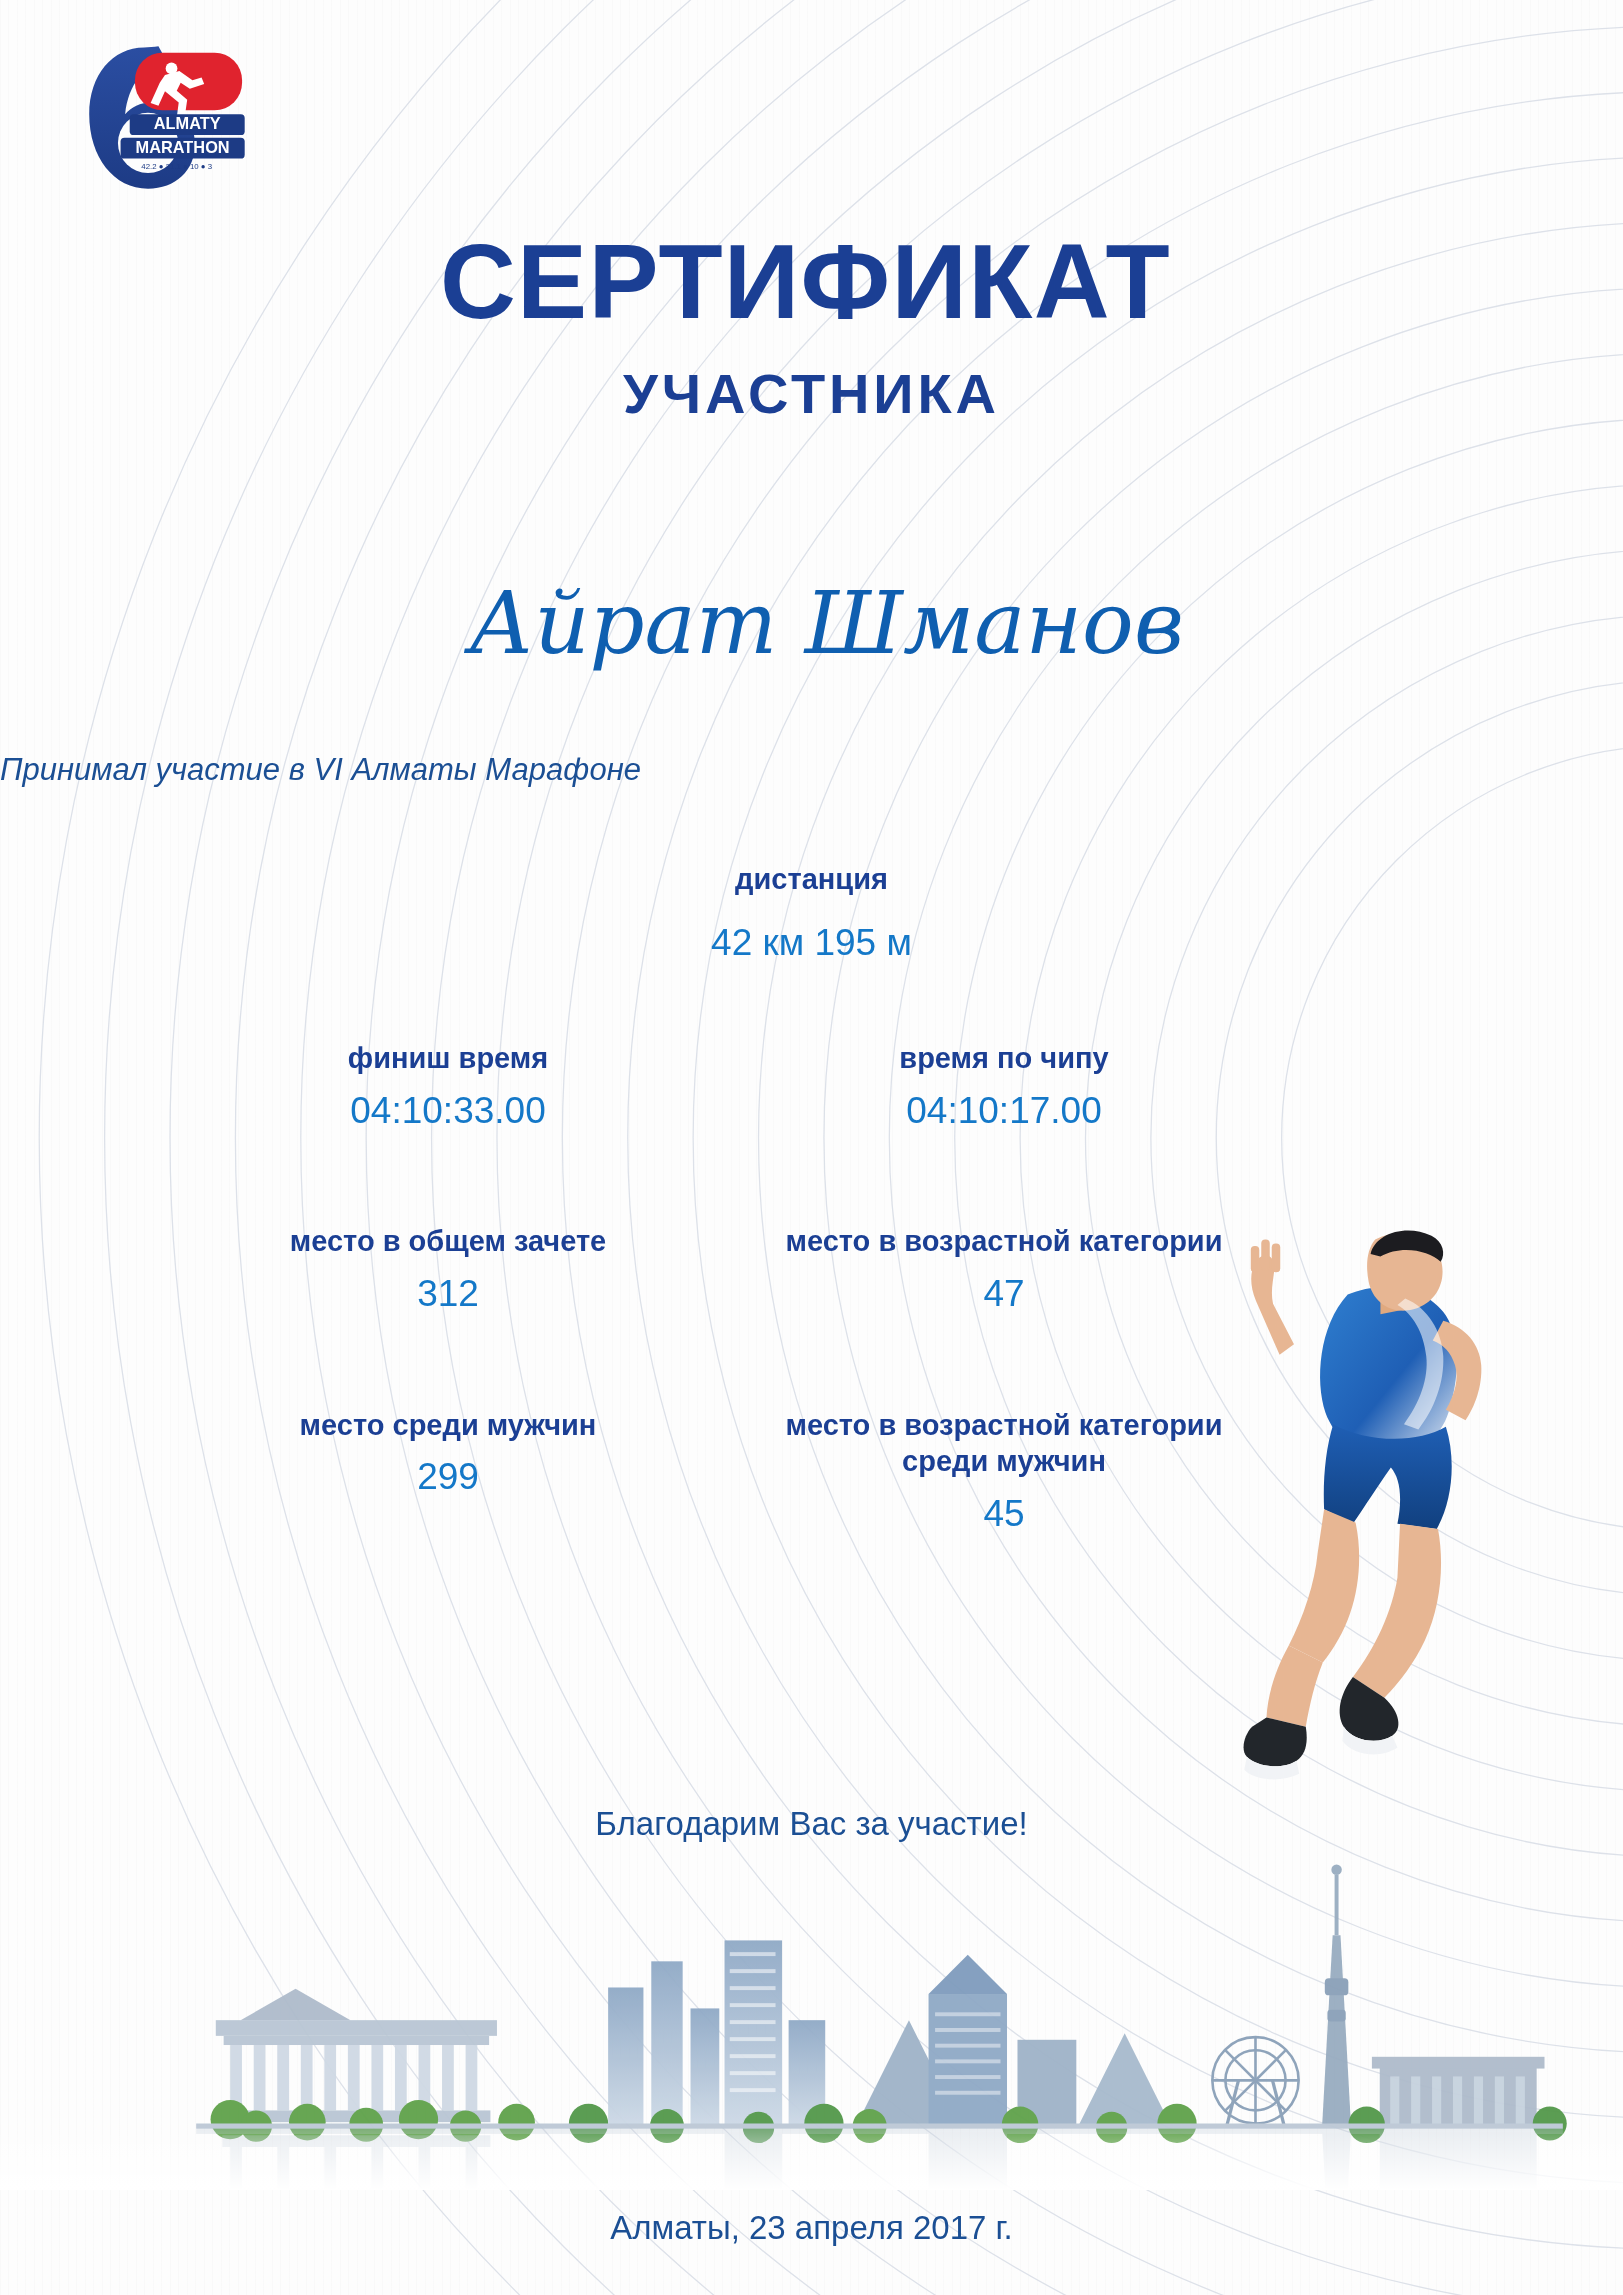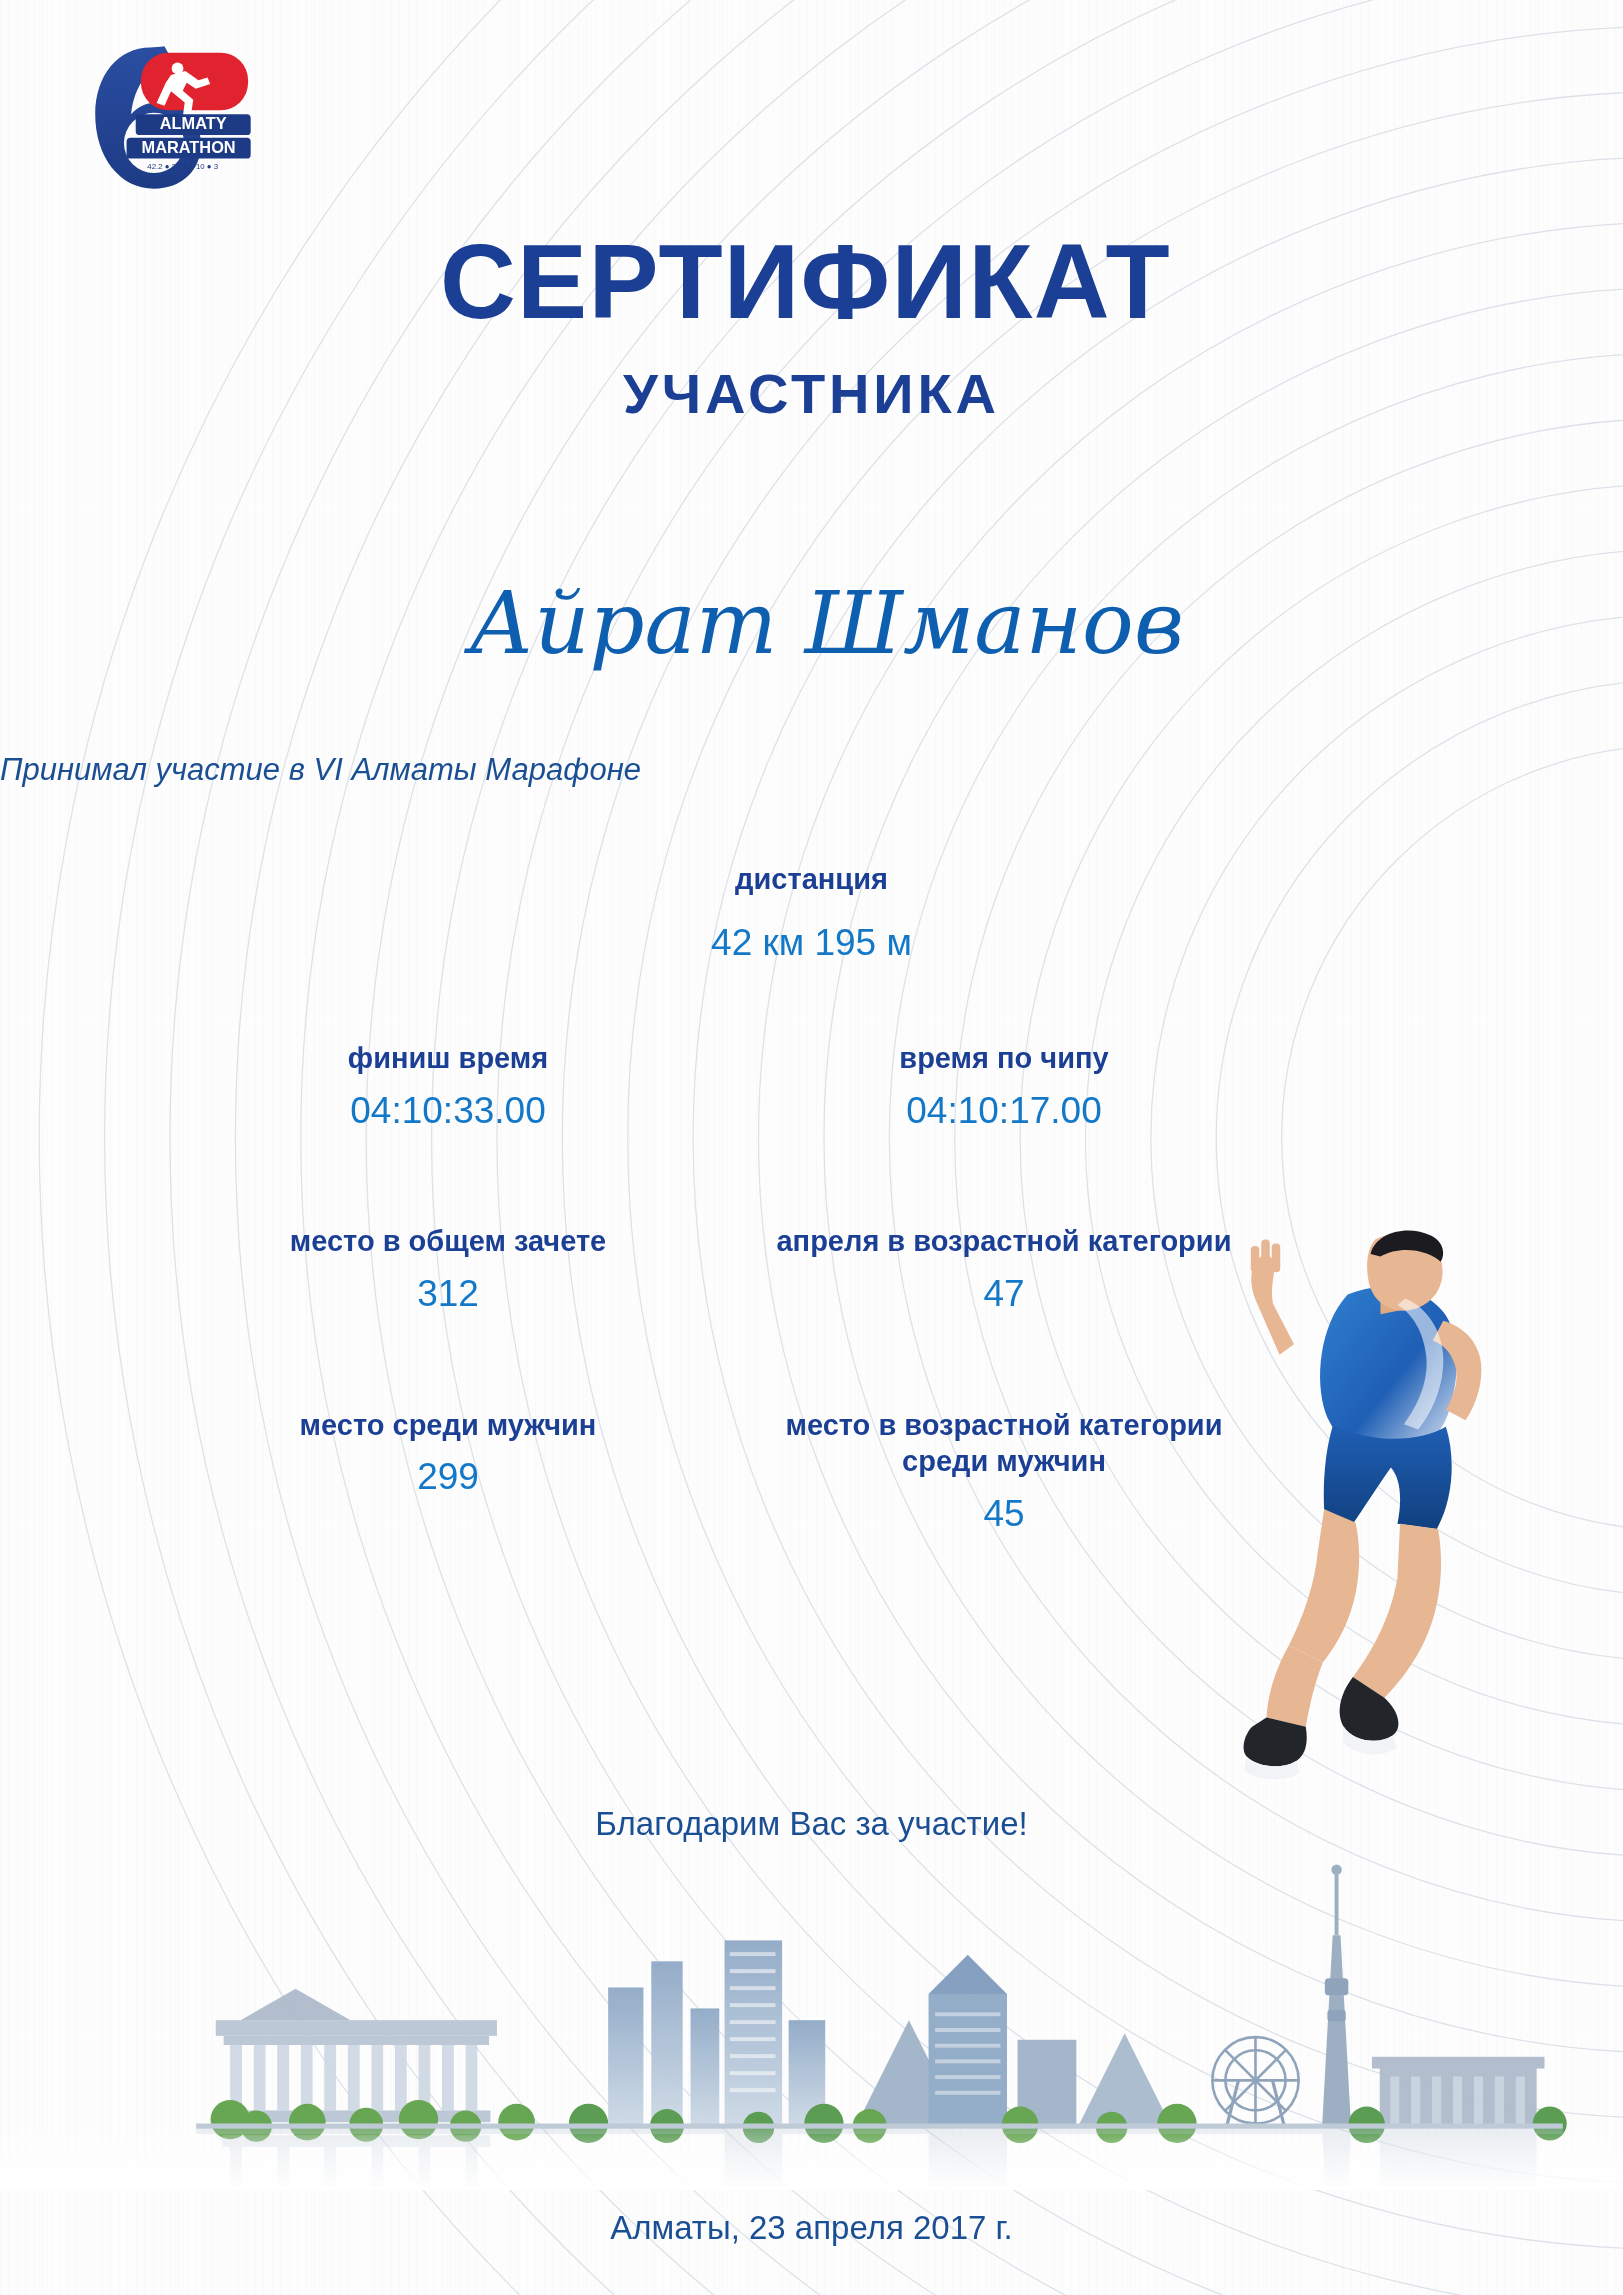--- a/index.html
+++ b/index.html
@@ -38,21 +38,21 @@
       rgba(0,0,0,0) 0.7px,
       rgba(0,0,0,0) 8.5px
     );
     opacity: 0.55;
     pointer-events: none;
   }
 
   
   .logo {
     position: absolute;
-    left: 73px;
+    left: 67px;
     top: 41px;
     width: 196px;
     height: 163px;
   }
 
   
   .title {
     position: absolute;
     left: 0; right: 12px;
     top: 229px;
@@ -263,21 +263,21 @@
         <div class="stat-value">04:10:17.00</div>
       </div>
     </div>
 
     <div class="stat-row row-gap-lg">
       <div class="stat-cell">
         <div class="stat-label">место в общем зачете</div>
         <div class="stat-value">312</div>
       </div>
       <div class="stat-cell">
-        <div class="stat-label">апреля в возрастной категории</div>
+        <div class="stat-label">место в возрастной категории</div>
         <div class="stat-value">47</div>
       </div>
     </div>
 
     <div class="stat-row">
       <div class="stat-cell">
         <div class="stat-label">место среди мужчин</div>
         <div class="stat-value">299</div>
       </div>
       <div class="stat-cell">

